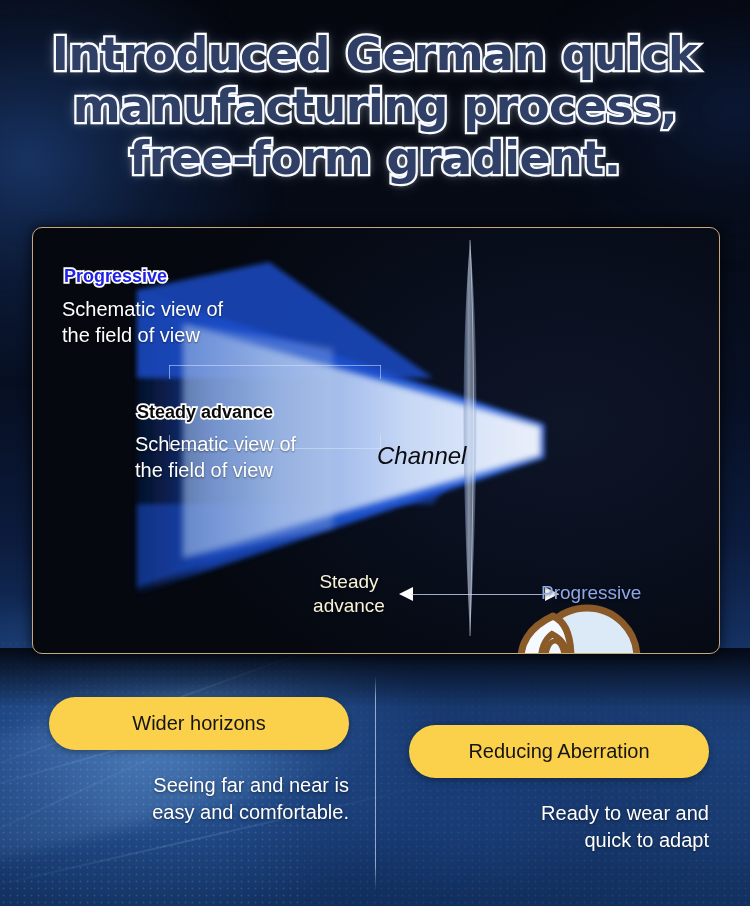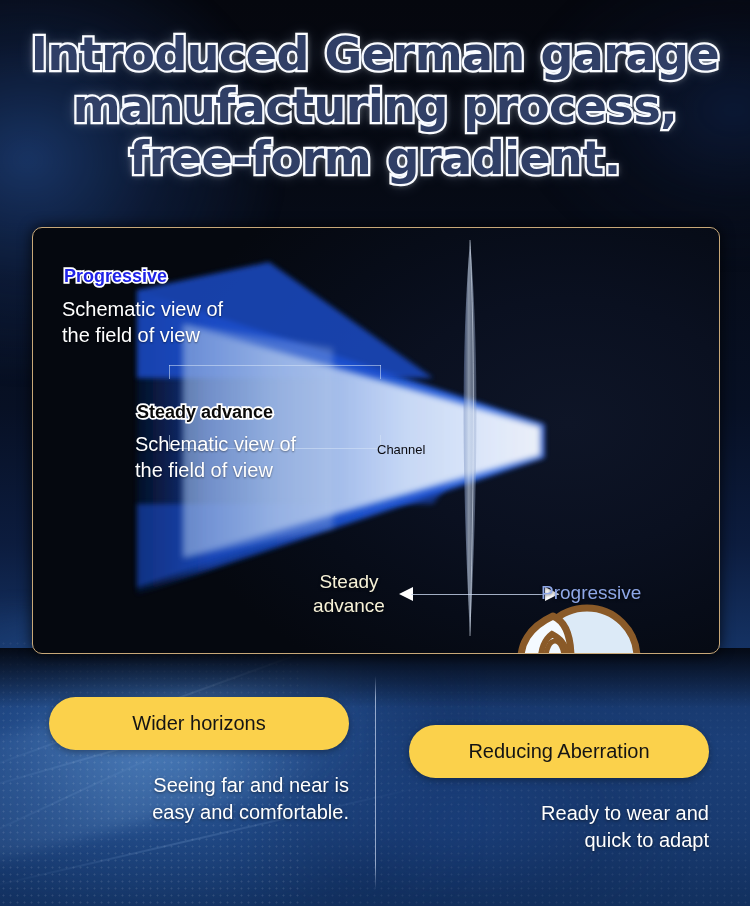--- a/index.html
+++ b/index.html
@@ -212,23 +212,24 @@
   .lbl-steady-sub {
     left: 102px; top: 203px;
     font-size: 20px; line-height: 26px;
     color: #ffffff;
     font-weight: 400;
     white-space: pre-line;
     text-shadow: 0 1px 2px rgba(0,0,0,0.45);
   }
   .lbl-channel {
     left: 344px; top: 214px;
-    font-size: 13px;
+    font-size: 24px;
     color: #0b0b10;
     font-weight: 400;
+    font-style: italic;
   }
 
   
   .arrow-row { position: absolute; left: 268px; top: 342px; width: 400px; height: 56px; }
   .arrow-steady {
     position: absolute; left: 0px; top: 0px; width: 96px;
     text-align: center;
     font-size: 19px; line-height: 24px;
     color: #F7F2D8;
     white-space: pre-line;
@@ -305,21 +306,21 @@
   <div class="bg-botglow-mid"></div>
   <div class="swoosh-wide"></div>
   <div class="swoosh sw1"></div>
   <div class="swoosh sw2"></div>
   <div class="swoosh sw3"></div>
   <div class="swoosh sw4"></div>
   <div class="dots"></div>
   <div class="dots-left-fade"></div>
   <div class="bg-bot-darkband"></div>
 
-  <div class="headline">Introduced German garage
+  <div class="headline">Introduced German quick
 manufacturing process,
 free-form gradient.</div>
 
   <div class="card">
     <div class="card-inner">
 
       <svg class="beam-outer" viewBox="0 0 686 425" preserveAspectRatio="none">
         <defs>
           <linearGradient id="gOuter" x1="0" y1="0" x2="1" y2="0">
             <stop offset="0" stop-color="#0d2a6e" stop-opacity="0.30"></stop>

